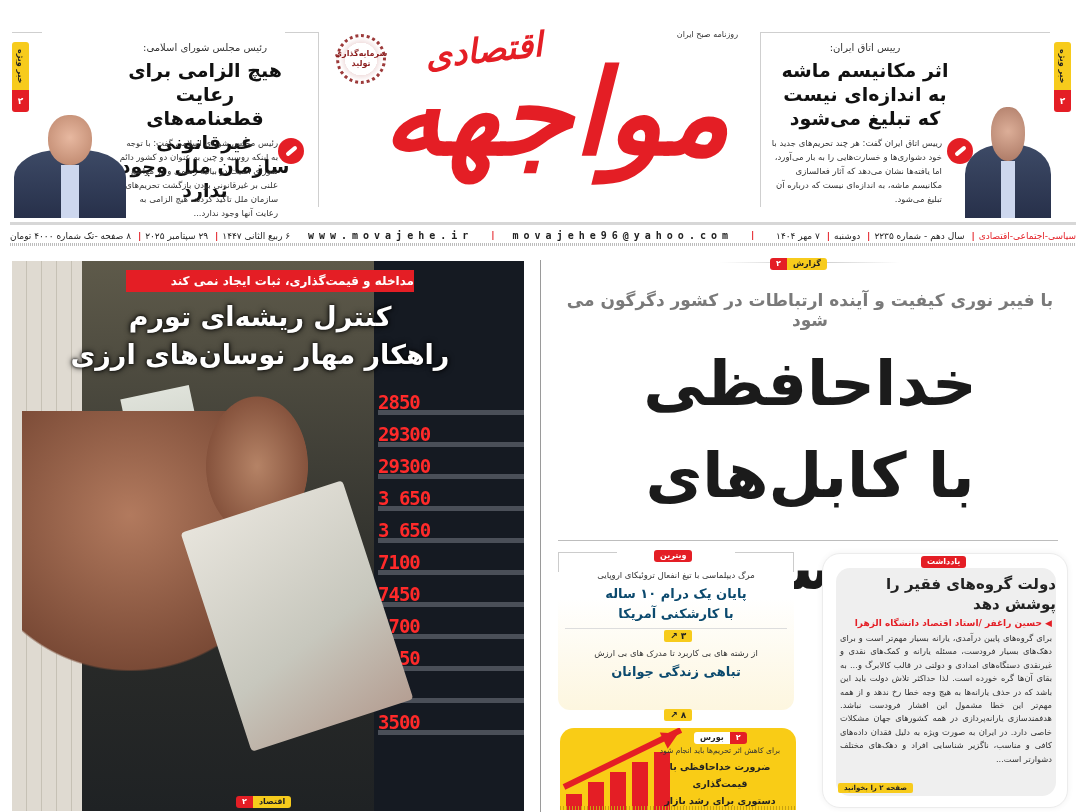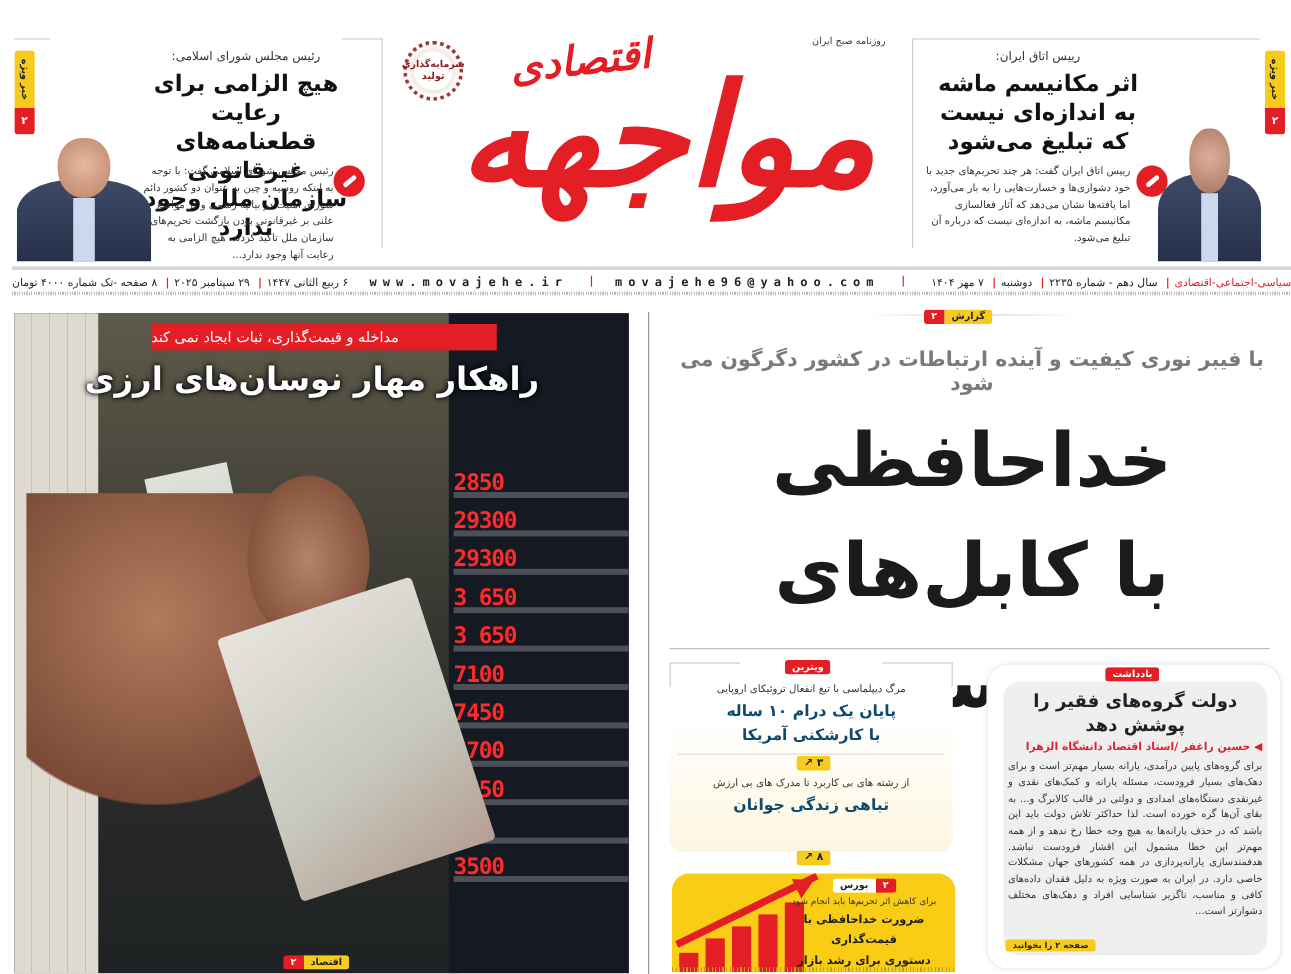--- a/index.html
+++ b/index.html
@@ -43,21 +43,21 @@
   .section-tab .r { background: #e41e25; color: #fff; padding: 0 6px; }
   .rule-top { position: absolute; height: 1px; background: linear-gradient(90deg, transparent, #c6c6c6, transparent); }
 
   .main-kicker { position: absolute; left: 560px; top: 290px; width: 500px; font-size: 17px; font-weight: bold; color: #7a7a7a; text-align: center; }
   .main-headline { position: absolute; left: 555px; top: 338px; width: 510px; font-size: 62px; line-height: 92px; font-weight: bold; color: #1b1b1b; text-align: center; letter-spacing: -1px; }
   .main-rule { position: absolute; left: 558px; top: 540px; width: 500px; height: 1px; background: #bdbdbd; }
 
   
   .opinion-outer { position: absolute; left: 822px; top: 553px; width: 246px; height: 255px; background: #fff; border: 1px solid #ececec; border-radius: 18px; box-shadow: 0 0 6px rgba(0,0,0,0.06); }
   .opinion-inner { position: absolute; left: 836px; top: 568px; width: 220px; height: 228px; background: #efefef; border-radius: 14px; }
-  .opinion-title { position: absolute; left: 836px; top: 574px; width: 220px; font-size: 15px; line-height: 20px; font-weight: bold; text-align: center; color: #222; }
+  .opinion-title { position: absolute; left: 836px; top: 574px; width: 220px; font-size: 15px; line-height: 20px; font-weight: bold; text-align: right; color: #222; }
   .opinion-author { position: absolute; left: 840px; top: 618px; width: 212px; font-size: 9px; font-weight: bold; color: #e41e25; text-align: right; }
   .opinion-body { position: absolute; left: 840px; top: 632px; width: 212px; font-size: 8.3px; line-height: 13.4px; color: #333; text-align: justify; }
   .readmore { position: absolute; left: 838px; top: 783px; background: #f7cb1c; font-size: 7px; font-weight: bold; padding: 1px 6px; border-radius: 2px; color: #222; }
 
   
   .teaser-box { position: absolute; left: 558px; top: 550px; width: 236px; height: 160px; background: linear-gradient(180deg, #fff 0%, #fff 30%, #fdf6df 100%); border-radius: 12px; }
   .teaser-frame { position: absolute; left: 558px; top: 552px; width: 236px; height: 1px; background: linear-gradient(90deg, #ccc 0 25%, transparent 25% 75%, #ccc 75%); }
   .teaser-frame-l { position: absolute; left: 558px; top: 552px; width: 1px; height: 20px; background: #ccc; }
   .teaser-frame-r { position: absolute; left: 793px; top: 552px; width: 1px; height: 20px; background: #ccc; }
   .t-kicker { position: absolute; left: 565px; width: 222px; font-size: 8.5px; color: #333; text-align: center; }
@@ -78,21 +78,21 @@
   
   .photo { position: absolute; left: 12px; top: 261px; width: 512px; height: 550px; overflow: hidden; background: #2a2d30; }
   .photo .bg-left { position: absolute; left: 0; top: 0; width: 70px; height: 100%; background: repeating-linear-gradient(90deg, #e9e4da 0 14px, #cfc9bd 14px 15px), #e9e4da; opacity: 0.95; }
   .photo .bg-mid { position: absolute; left: 70px; top: 0; width: 300px; height: 100%; background: linear-gradient(180deg, #5e5a4a, #2c2d2a 60%, #1f2224); }
   .photo .board { position: absolute; right: 0; top: 0; width: 150px; height: 100%; background: #151a22; }
   .photo .board .row { position: absolute; left: 4px; right: 0; height: 24px; border-bottom: 5px solid #4a4f58; color: #ff2a2a; font-family: "DejaVu Sans Mono", monospace; font-weight: bold; font-size: 19px; letter-spacing: -1px; line-height: 22px; direction: ltr; white-space: nowrap; }
   .photo .hand { position: absolute; left: 10px; top: 150px; width: 270px; height: 260px; background: radial-gradient(ellipse at 40% 40%, #b27a5e, #7a4a36 70%, transparent 71%); }
   .photo .hand2 { position: absolute; left: 190px; top: 130px; width: 110px; height: 150px; background: radial-gradient(ellipse at 50% 50%, #b58366, #86533d 65%, transparent 66%); }
   .photo .cash { position: absolute; left: 200px; top: 240px; width: 170px; height: 230px; background: linear-gradient(160deg, #e7e4dc, #c7c7bd 60%, #b59f93); transform: rotate(-18deg); border-radius: 4px; }
   .photo .cash2 { position: absolute; left: 120px; top: 130px; width: 70px; height: 120px; background: linear-gradient(180deg, #dfe2da, #bcc3b8); transform: rotate(-12deg); }
-  .photo-kicker { position: absolute; left: 126px; top: 270px; width: 288px; height: 22px; background: #e41e25; color: #fff; font-size: 12px; font-weight: normal; text-align: left; line-height: 22px; }
+  .photo-kicker { position: absolute; left: 126px; top: 270px; width: 288px; height: 22px; background: #e41e25; color: #fff; font-size: 12px; font-weight: bold; text-align: right; line-height: 22px; }
   .photo-headline { position: absolute; left: 40px; top: 298px; width: 440px; color: #fff; font-size: 27px; line-height: 38px; font-weight: bold; text-align: center; text-shadow: 0 0 3px #000, 0 0 6px #000; }
 </style>
 </head>
 <body>
 
 <div class="masthead">
 
   <div>
     <div class="rule-top" style="left:760px;top:32px;width:290px;background:#cfcfcf;"></div>
     <div style="position:absolute;left:760px;top:32px;width:1px;height:175px;background:#cfcfcf;"></div>
@@ -184,20 +184,21 @@
     <div class="row" style="top:418px;"></div>
     <div class="row" style="top:450px;">3500</div>
   </div>
   <div class="cash2"></div>
   <div class="hand"></div>
   <div class="hand2"></div>
   <div class="cash"></div>
 </div>
 <div class="photo-kicker">مداخله و قیمت‌گذاری، ثبات ایجاد نمی کند</div>
 <div class="photo-headline">
+  <div>کنترل ریشه‌ای تورم</div>
   <div>راهکار مهار نوسان‌های ارزی</div>
 </div>
 <div class="section-tab" style="left:236px;top:796px;">
   <span class="y">اقتصاد</span>
     <span class="r">۲</span>
 </div>
 
 <div class="vline"></div>
 
 <div class="rule-top" style="left:720px;top:262px;width:180px;"></div>

